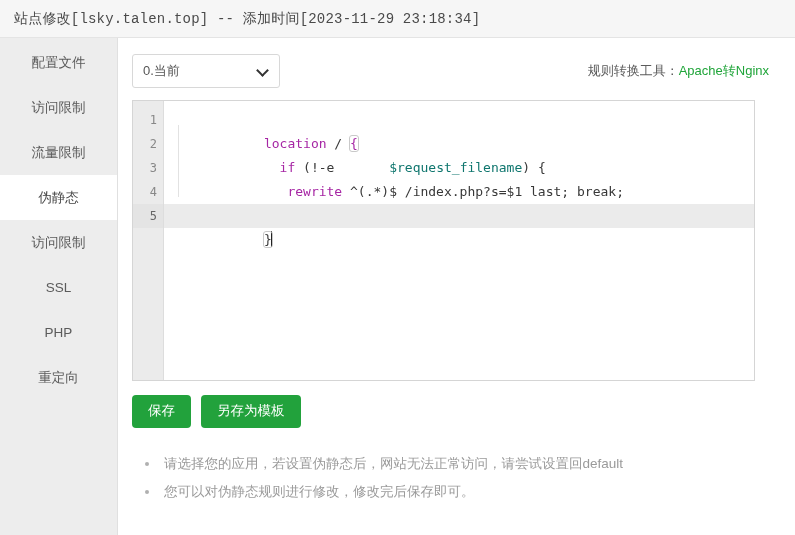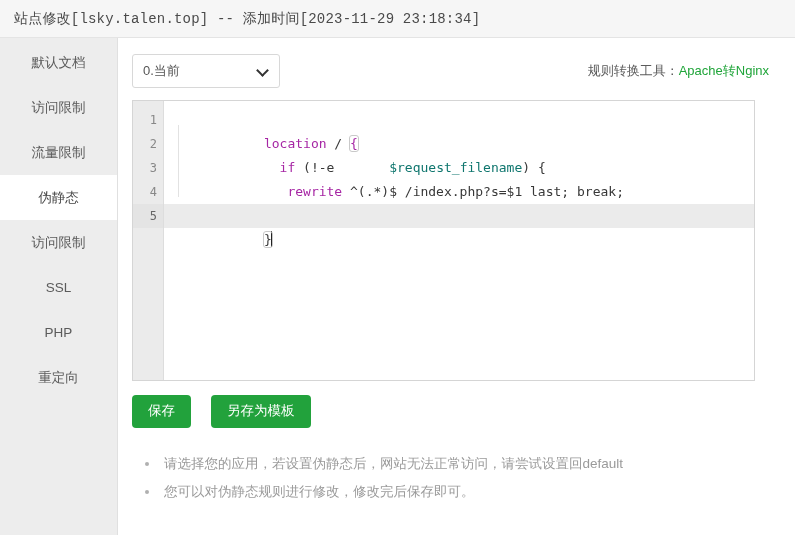--- a/index.html
+++ b/index.html
@@ -201,21 +201,21 @@
     margin-left: -1px;
   }
   .match-brace {
     outline: 1px solid #c9c9c9;
     border-radius: 2px;
   }
   
   .btn-row {
     margin-top: 14px;
     display: flex;
-    gap: 20px;
+    gap: 10px;
   }
   .btn {
     background: #22a23c;
     color: #fff;
     border: none;
     border-radius: 4px;
     font-size: 13.5px;
     font-family: "Liberation Sans", "DejaVu Sans", sans-serif;
     padding: 9px 16px;
     cursor: pointer;
@@ -252,21 +252,21 @@
 
 <div class="app">
 
   <div class="titlebar">
     <div class="title">站点修改[lsky.talen.top] -- 添加时间[2023-11-29 23:18:34]</div>
   </div>
 
   <div class="body">
 
     <div class="sidebar">
-      <div class="side-item">默认文档</div>
+      <div class="side-item">配置文件</div>
       <div class="side-item">访问限制</div>
       <div class="side-item">流量限制</div>
       <div class="side-item active">伪静态</div>
       <div class="side-item">访问限制</div>
       <div class="side-item">SSL</div>
       <div class="side-item">PHP</div>
       <div class="side-item">重定向</div>
     </div>
 
     <div class="content">

